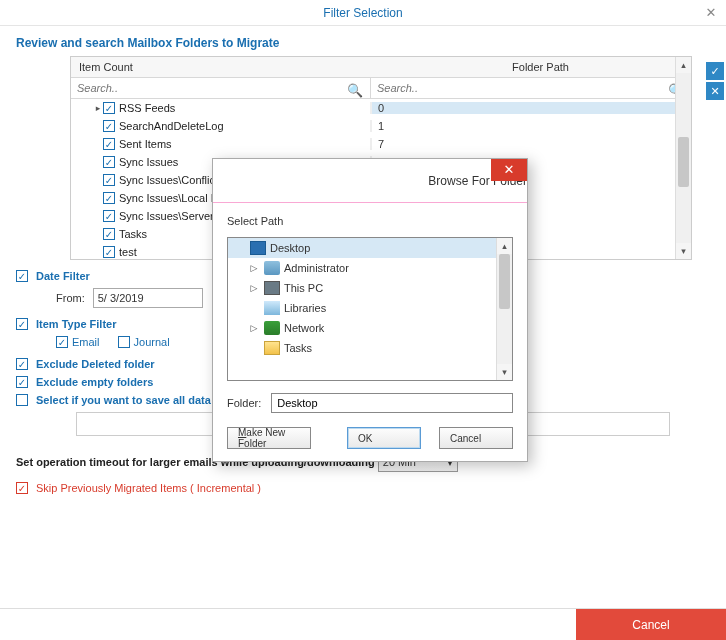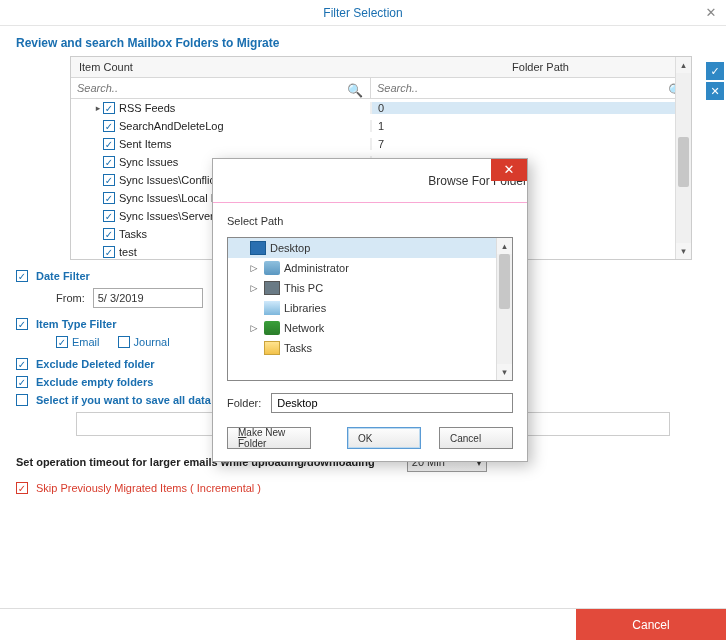--- a/index.html
+++ b/index.html
@@ -90,21 +90,21 @@
   .chk-line.black .chklabel { color: #222; font-weight: normal; }
   .date-row { display: flex; align-items: center; gap: 8px; margin: 6px 0 10px 40px; }
   .date-input {
     border: 1px solid #aaa; background: #fff; height: 20px; width: 110px;
     display: inline-flex; align-items: center; padding: 0 4px; font-size: 11px;
   }
   .type-row { display: flex; align-items: center; gap: 18px; margin: 6px 0 10px 40px; }
   .tchk { display: flex; align-items: center; }
   .tchk span.lbl { color: #1a6fb0; }
   .salldest { border: 1px solid #ccc; height: 24px; margin: 6px 40px 0 60px; background: #fff; }
-  .timeout-row { display: flex; align-items: center; gap: 32px; margin: 16px 0 0 16px; }
+  .timeout-row { display: flex; align-items: center; gap: 3px; margin: 16px 0 0 16px; }
   .timeout-row .lbl { font-weight: bold; color: #222; font-size: 11px; }
   .timeout-select {
     border: 1px solid #999; height: 20px; width: 80px; display: flex;
     align-items: center; justify-content: space-between; padding: 0 4px; font-size: 11px;
     background: linear-gradient(#fff,#eee);
   }
   .skip-row { margin: 10px 0 0 16px; display: flex; align-items: center; }
   .skip-row .red { color: #d83b2b; font-weight: normal; margin-left: 4px; }
   .skip-row .chk { border-color: #d83b2b; color: #d83b2b; }
   .footer {

